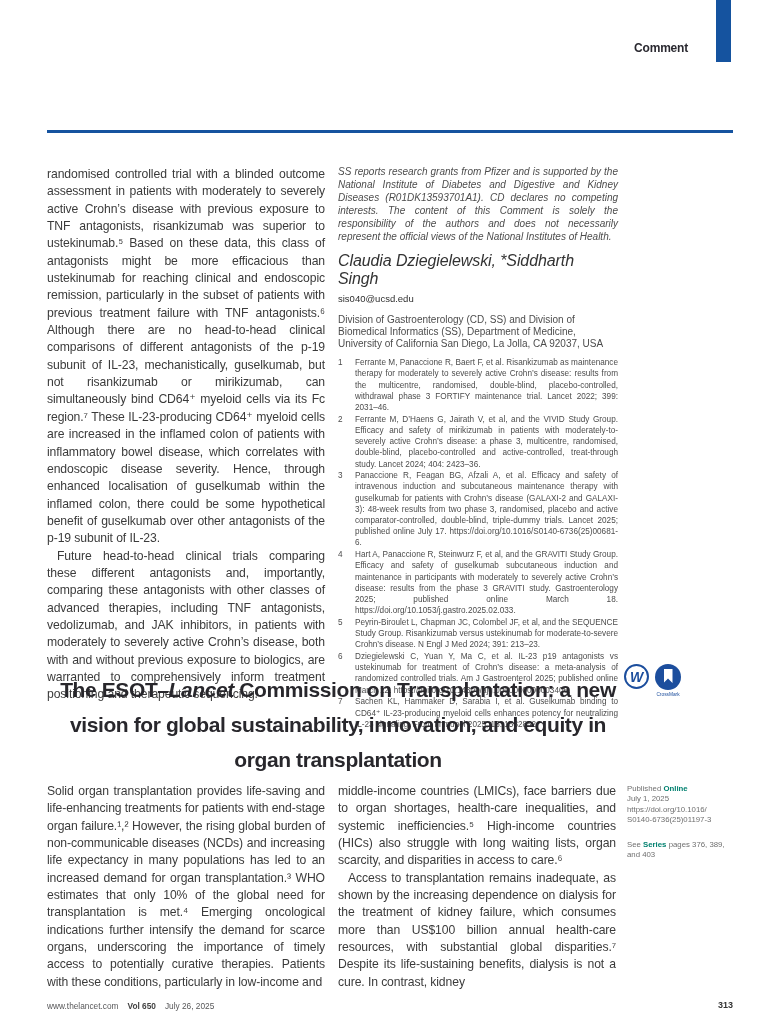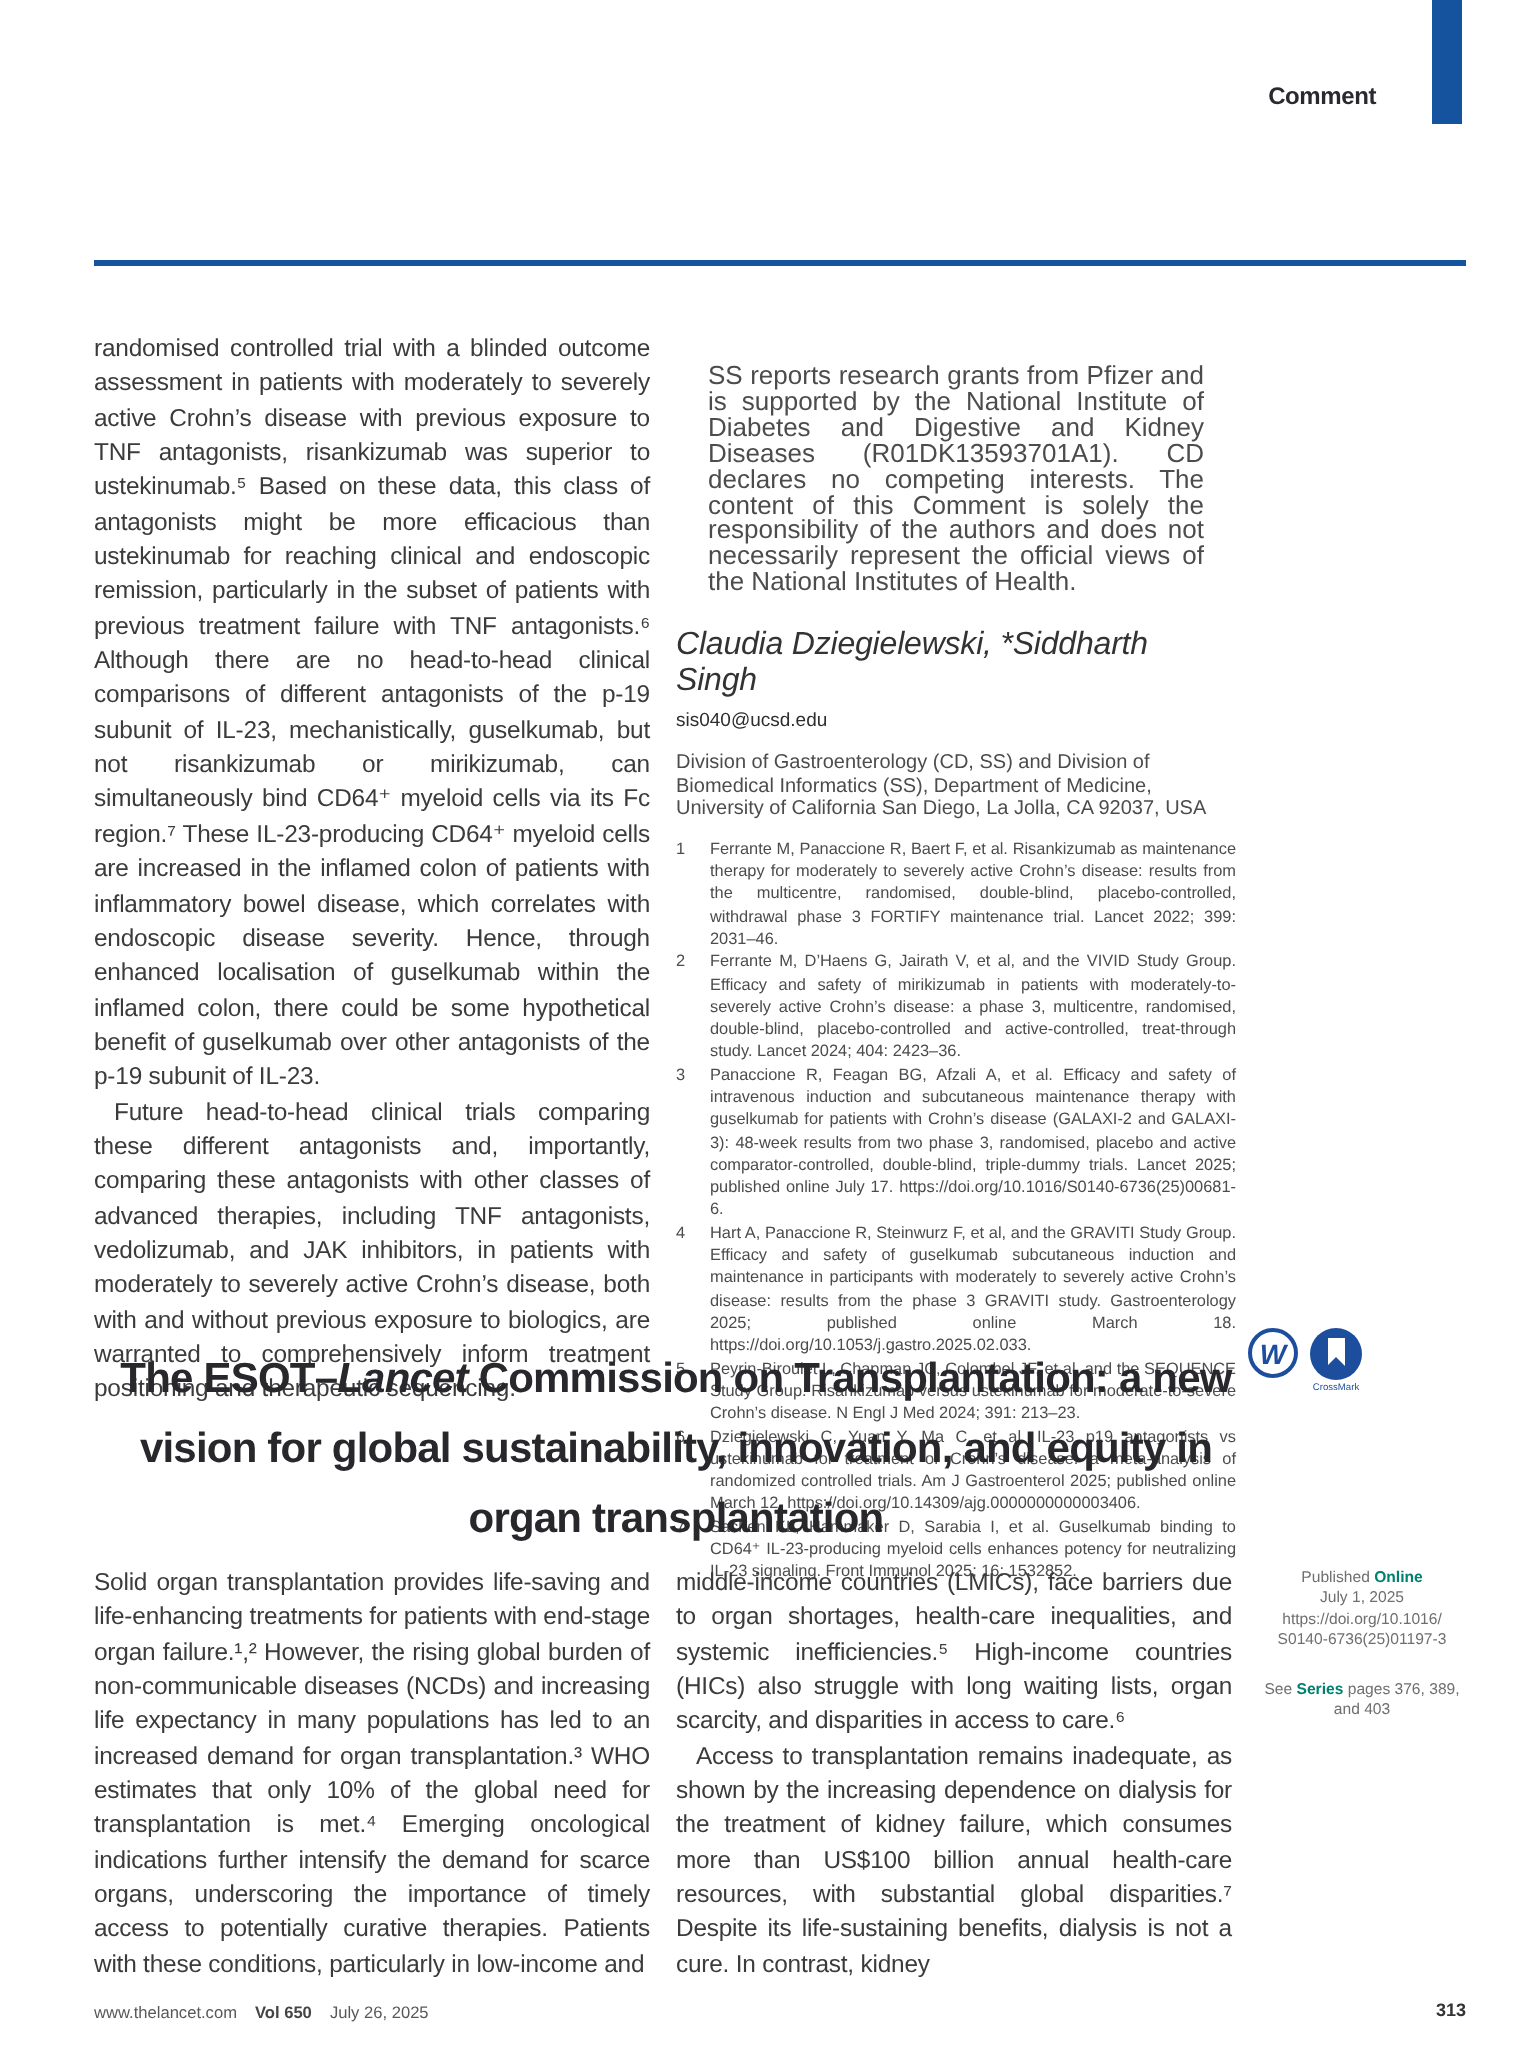--- a/index.html
+++ b/index.html
@@ -20,21 +20,21 @@
   .top-rule{position:absolute;top:130px;left:47px;width:686px;height:2.5px;background:#15539f;}
 
   
   .col{position:absolute;text-align:justify;color:#3b3b3b;}
   .body-text{font-size:12.2px;line-height:17.35px;letter-spacing:-0.1px;}
   .body-text p{margin:0;}
   .body-text p.indent{text-indent:10px;}
   .comment-left{top:166px;left:47px;width:278px;}
   .comment-right{top:166px;left:338px;width:280px;text-align:left;}
 
-  .small-note{font-size:13px;line-height:12.9px;color:#4c4c4c;text-align:justify;margin:16px;}
+  .small-note{font-size:10px;line-height:12.9px;color:#4c4c4c;text-align:justify;margin:0;font-style:italic;}
   .authors-line{font-style:italic;font-size:16px;color:#333;margin:9px 0 0 0;letter-spacing:-0.1px;}
   .email-line{font-size:9.5px;font-weight:normal;color:#2e2e2e;margin:1px 0 0 0;text-decoration:none;display:inline-block;}
   .affiliation{font-size:10px;line-height:11.6px;color:#4c4c4c;margin:8px 0 0 0;text-align:left;}
 
   .ref-list{list-style:none;margin:8px 0 0 0;padding:0;}
   .ref-list li{display:flex;margin:0 0 0.5px 0;}
   .ref-num{flex:0 0 10px;font-size:8.2px;line-height:11.2px;color:#4c4c4c;}
   .ref-text{flex:1;font-size:8.2px;line-height:11.2px;color:#4c4c4c;text-align:justify;padding-left:7px;}
 
   
@@ -56,21 +56,21 @@
   .crossmark-bookmark{
     position:absolute;left:8.5px;top:5px;width:9px;height:14px;background:#ffffff;
     clip-path:polygon(0 0,100% 0,100% 100%,50% 68%,0 100%);
   }
   .crossmark-label{font-size:4.8px;color:#1c4e9d;margin-top:1.5px;letter-spacing:0;}
 
   .commission-col1{top:783px;left:47px;width:278px;}
   .commission-col2{top:783px;left:338px;width:278px;}
 
   .margin-notes{position:absolute;top:784px;left:627px;width:108px;
-    font-size:7.8px;line-height:10.4px;color:#6f6f6f;text-align:center;}
+    font-size:7.8px;line-height:10.4px;color:#6f6f6f;text-align:left;}
   .margin-notes p{margin:0;}
   .margin-notes p.spaced{margin-top:14px;}
   .teal{color:#00806f;font-weight:bold;text-decoration:none;}
 
   
   .footer-left{position:absolute;top:1001px;left:47px;font-size:8.3px;color:#58585a;}
   .footer-left .vol{font-weight:bold;color:#444;margin-left:9px;}
   .footer-left .date{margin-left:9px;}
   .page-number{position:absolute;top:1000px;right:35px;font-size:9px;font-weight:bold;color:#333;}
 </style>

